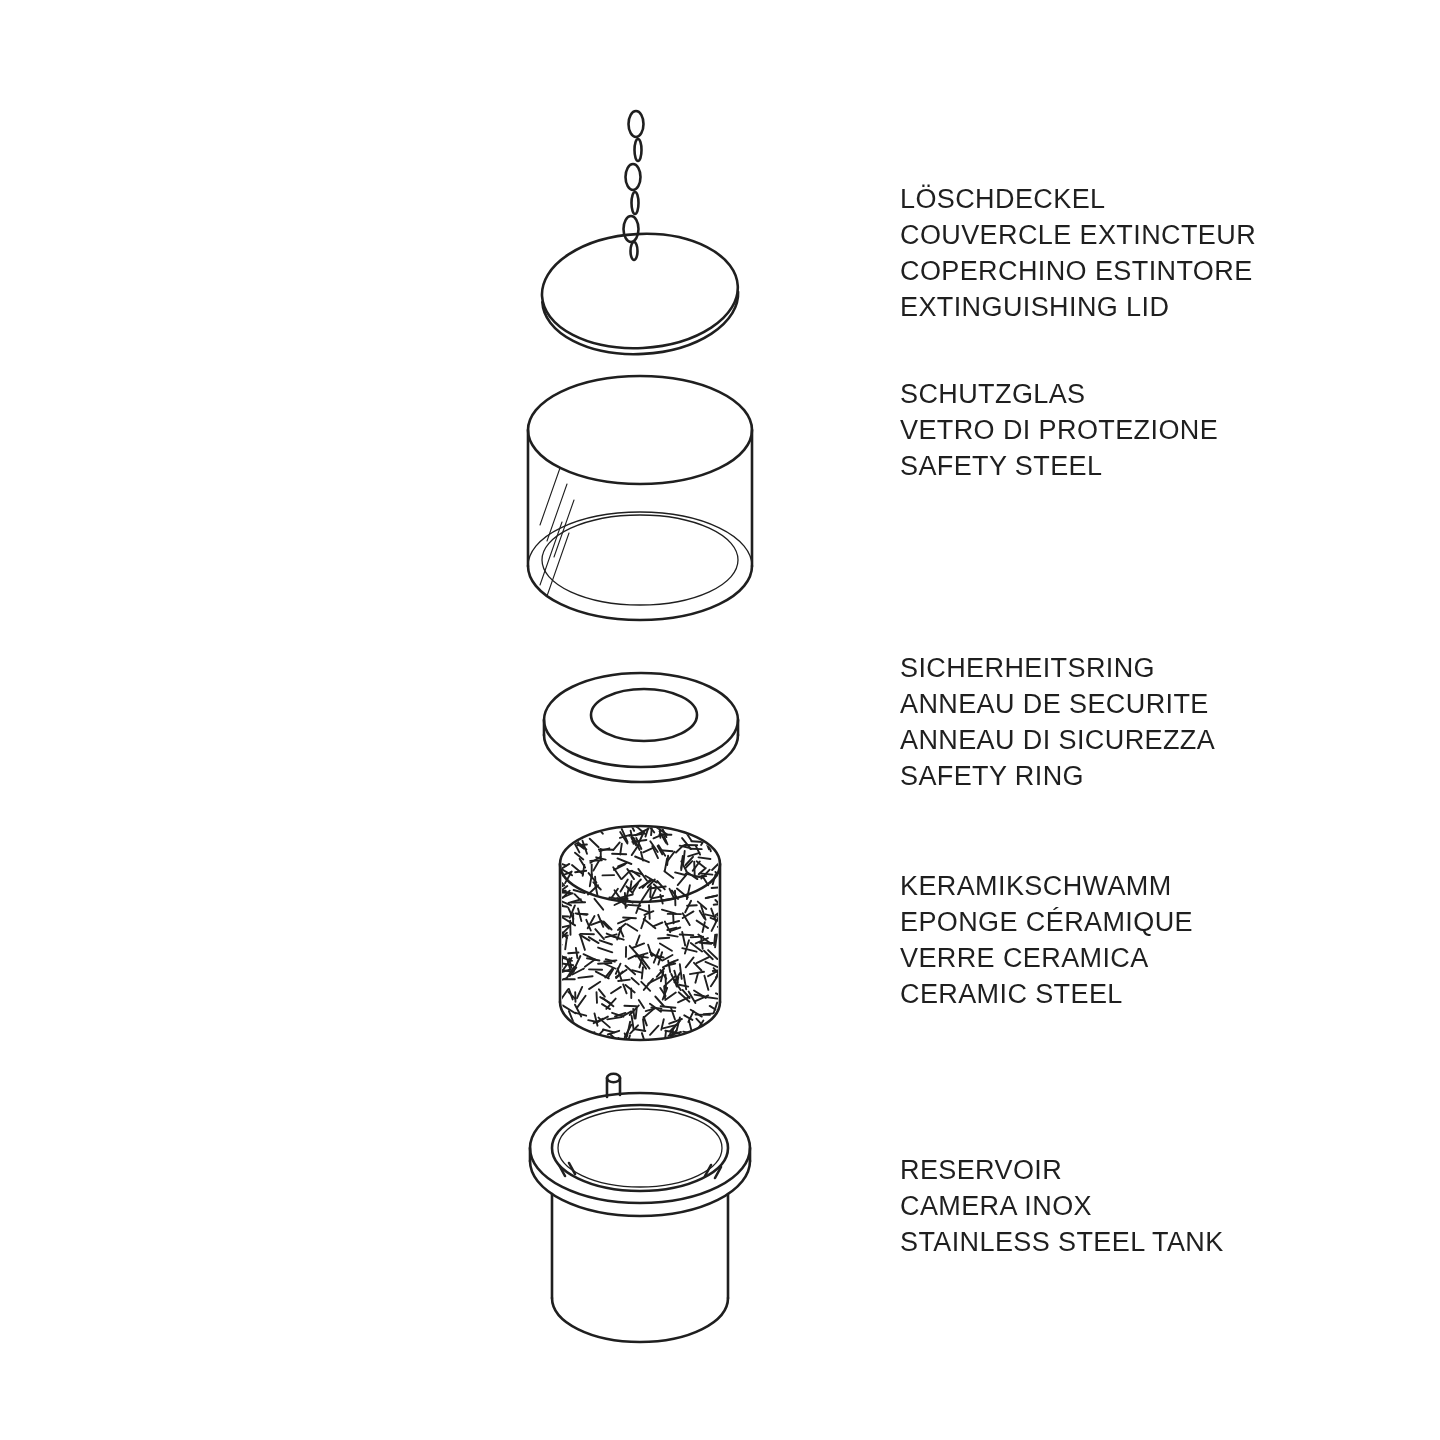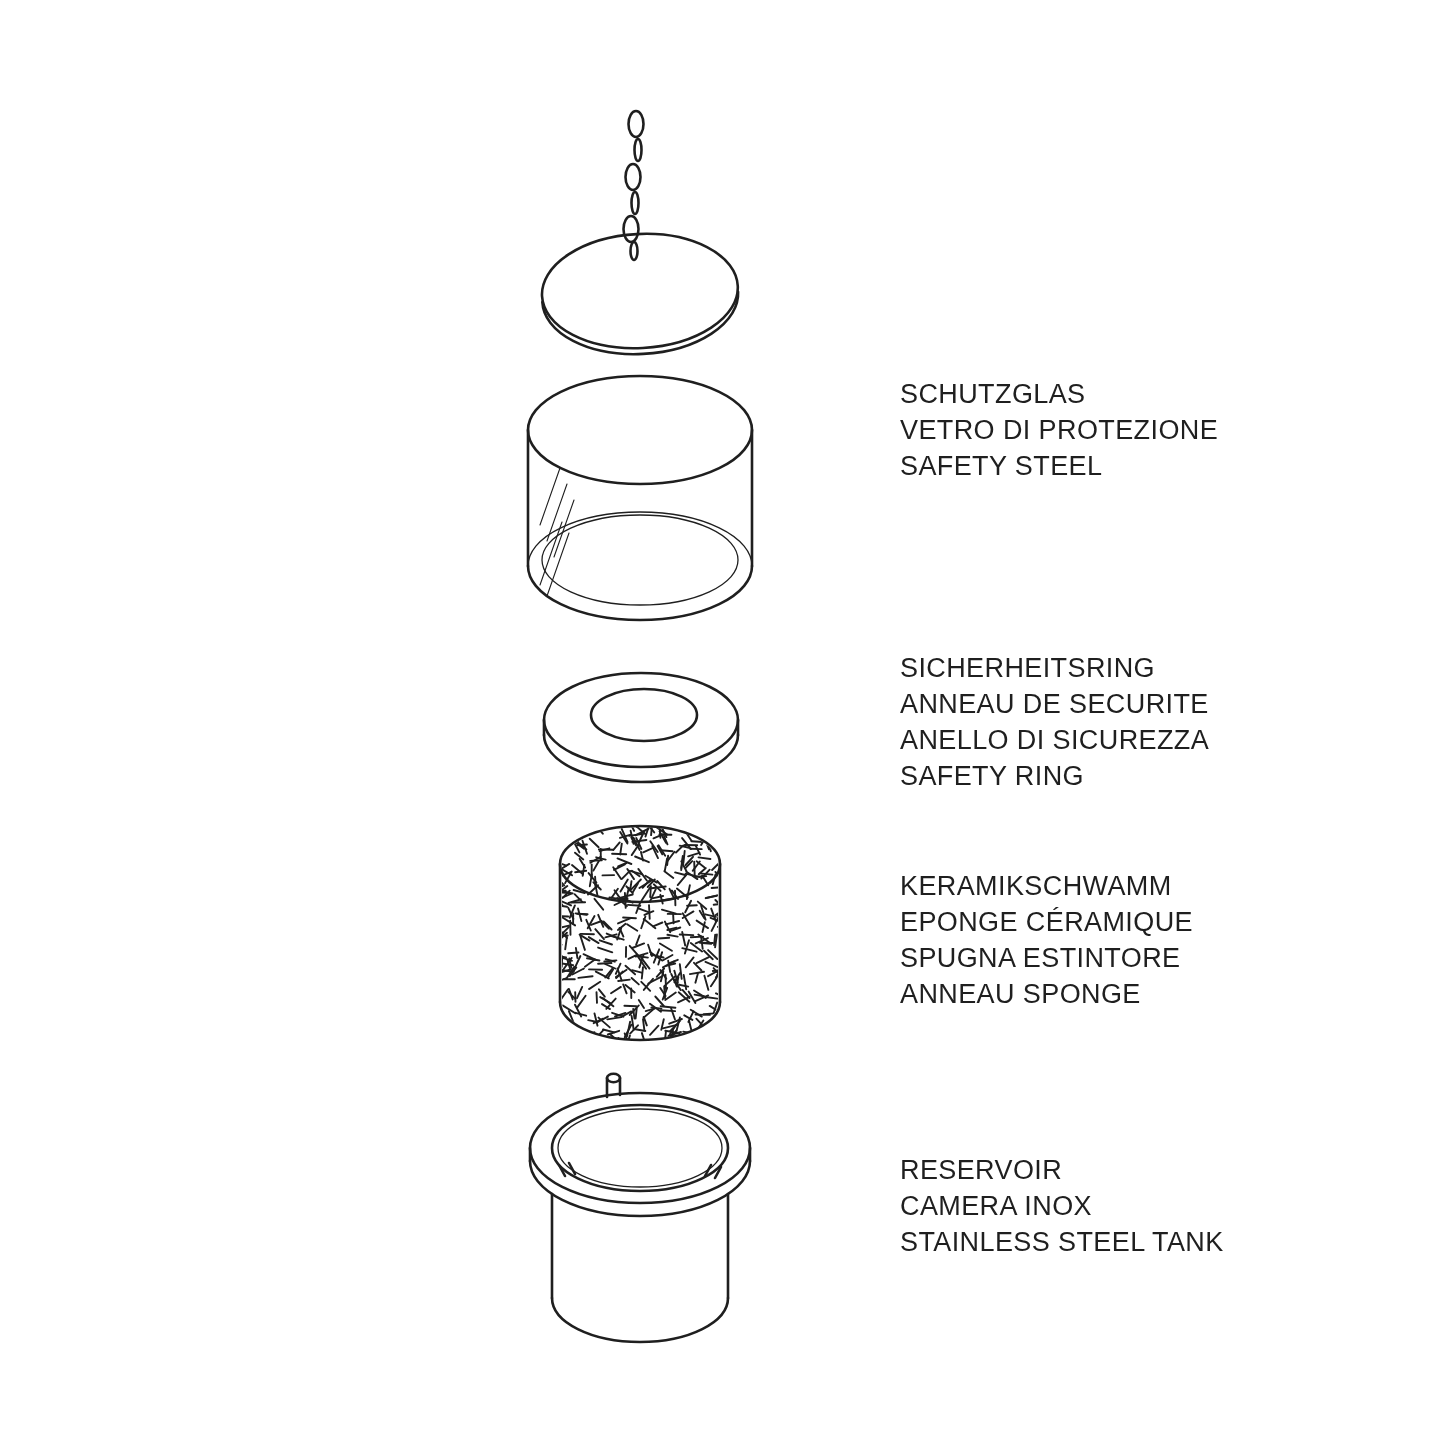--- a/index.html
+++ b/index.html
@@ -660,39 +660,45 @@
 
       <path class="outline" d="M559,1165 l6,11 m4,-13 l6,11"></path>
       <path class="outline" d="M705,1176 l6,-11 m4,13 l6,-11"></path>
 
       <line class="outline" x1="552" y1="1194" x2="552" y2="1298"></line>
       <line class="outline" x1="728" y1="1194" x2="728" y2="1298"></line>
       <path class="outline" d="M552,1298 A88,44 0 0 0 728,1298"></path>
     </g>
   </svg>
 
+  <div class="label-group" style="top:181px">
+    <div class="label-line">LÖSCHDECKEL</div>
+    <div class="label-line">COUVERCLE EXTINCTEUR</div>
+    <div class="label-line">COPERCHINO ESTINTORE</div>
+    <div class="label-line">EXTINGUISHING LID</div>
+  </div>
 
   <div class="label-group" style="top:376px">
     <div class="label-line">SCHUTZGLAS</div>
     <div class="label-line">VETRO DI PROTEZIONE</div>
     <div class="label-line">SAFETY STEEL</div>
   </div>
 
   <div class="label-group" style="top:650px">
     <div class="label-line">SICHERHEITSRING</div>
     <div class="label-line">ANNEAU DE SECURITE</div>
-    <div class="label-line">ANELLO DI SICUREZZA</div>
+    <div class="label-line">ANNEAU DI SICUREZZA</div>
     <div class="label-line">SAFETY RING</div>
   </div>
 
   <div class="label-group" style="top:868px">
     <div class="label-line">KERAMIKSCHWAMM</div>
     <div class="label-line">EPONGE CÉRAMIQUE</div>
-    <div class="label-line">SPUGNA ESTINTORE</div>
-    <div class="label-line">ANNEAU SPONGE</div>
+    <div class="label-line">VERRE CERAMICA</div>
+    <div class="label-line">CERAMIC STEEL</div>
   </div>
 
   <div class="label-group" style="top:1152px">
     <div class="label-line">RESERVOIR</div>
     <div class="label-line">CAMERA INOX</div>
     <div class="label-line">STAINLESS STEEL TANK</div>
   </div>
 
 </div>
 

